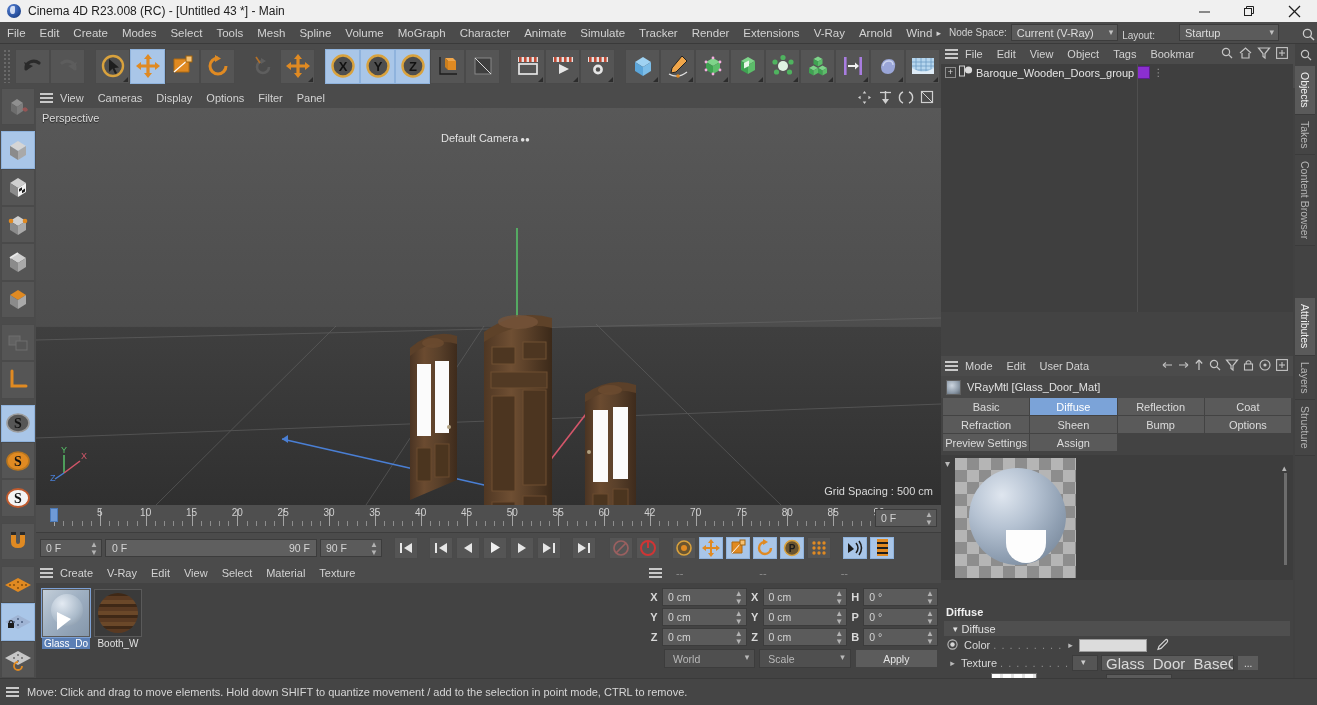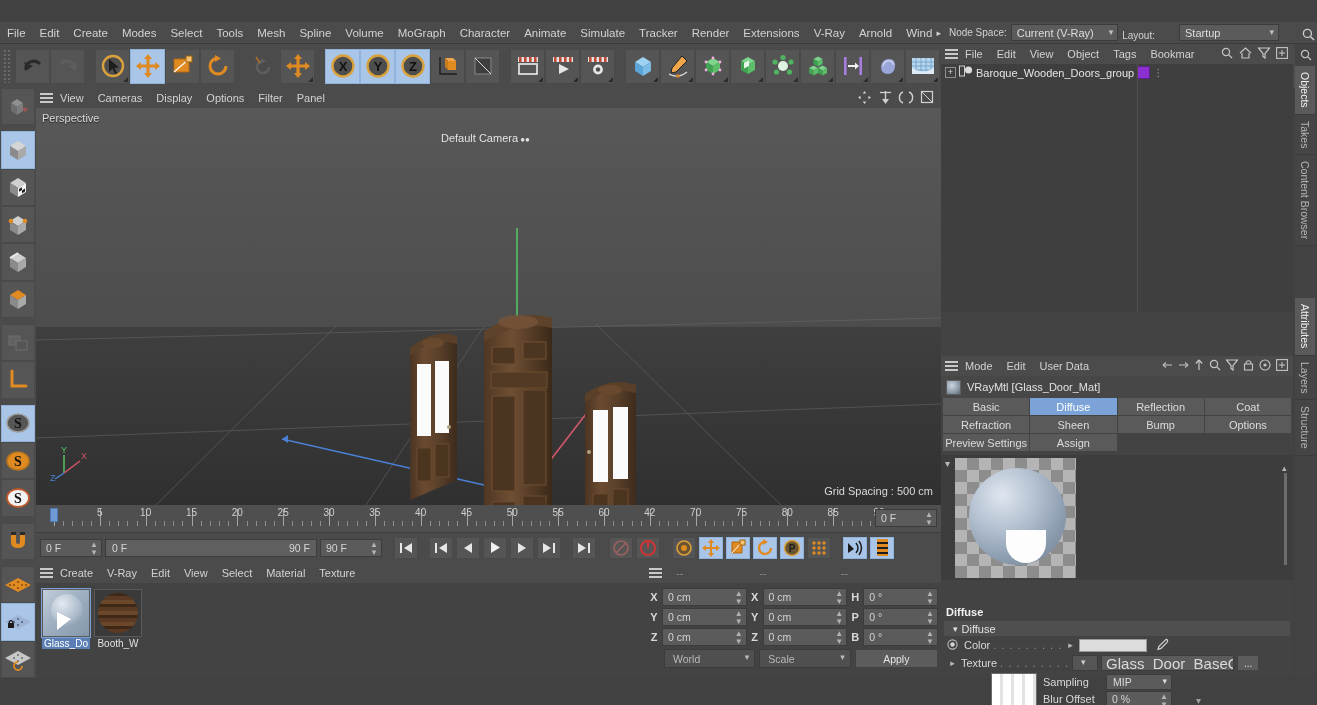--- a/index.html
+++ b/index.html
@@ -208,20 +208,42 @@
 
   .hamb { display:inline-block; width:13px; }
   .hamb i { display:block; height:1.6px; background:#c9c9c9; margin:2.4px 0;}
   svg { overflow: visible; }
 </style>
 </head>
 <body>
 
 <div id="app">
 
+  <div class="titlebar">
+    <div class="tb-icon"></div>
+    <div class="tb-title">Cinema 4D R23.008 (RC) - [Untitled 43 *] - Main</div>
+    <div class="tb-spacer"></div>
+    <div class="tb-btn">
+      <svg width="11" height="11" viewBox="0 0 11 11">
+          <line x1="0" y1="6" x2="11" y2="6" stroke="#202020" stroke-width="1"></line>
+        </svg>
+    </div>
+    <div class="tb-btn">
+      <svg width="11" height="11" viewBox="0 0 11 11">
+        <rect x="0.5" y="2.5" width="7" height="7" fill="none" stroke="#202020" stroke-width="1"></rect>
+        <polyline points="2.5,2.5 2.5,0.5 9.5,0.5 9.5,7.5 7.5,7.5" fill="none" stroke="#202020" stroke-width="1"></polyline>
+      </svg>
+    </div>
+    <div class="tb-btn close">
+      <svg width="11" height="11" viewBox="0 0 11 11">
+        <line x1="0" y1="0" x2="11" y2="11" stroke="#202020" stroke-width="1.2"></line>
+        <line x1="11" y1="0" x2="0" y2="11" stroke="#202020" stroke-width="1.2"></line>
+      </svg>
+    </div>
+  </div>
 
   <div class="menubar">
     <div class="menu-item">File</div>
     <div class="menu-item">Edit</div>
     <div class="menu-item">Create</div>
     <div class="menu-item">Modes</div>
     <div class="menu-item">Select</div>
     <div class="menu-item">Tools</div>
     <div class="menu-item">Mesh</div>
     <div class="menu-item">Spline</div>
@@ -1362,14 +1384,22 @@
     </div>
     <div class="vtab sel">Objects</div>
     <div class="vtab">Takes</div>
     <div class="vtab">Content Browser</div>
     <div style="height:52px;"></div>
     <div class="vtab sel">Attributes</div>
     <div class="vtab">Layers</div>
     <div class="vtab">Structure</div>
   </div>
 
+  <div class="statusbar">
+    <span class="hamb">
+        <i></i>
+        <i></i>
+        <i></i>
+      </span>
+    <span class="status-text">Move: Click and drag to move elements. Hold down SHIFT to quantize movement / add to the selection in point mode, CTRL to remove.</span>
+  </div>
 
 </div>
 
 </body></html>

